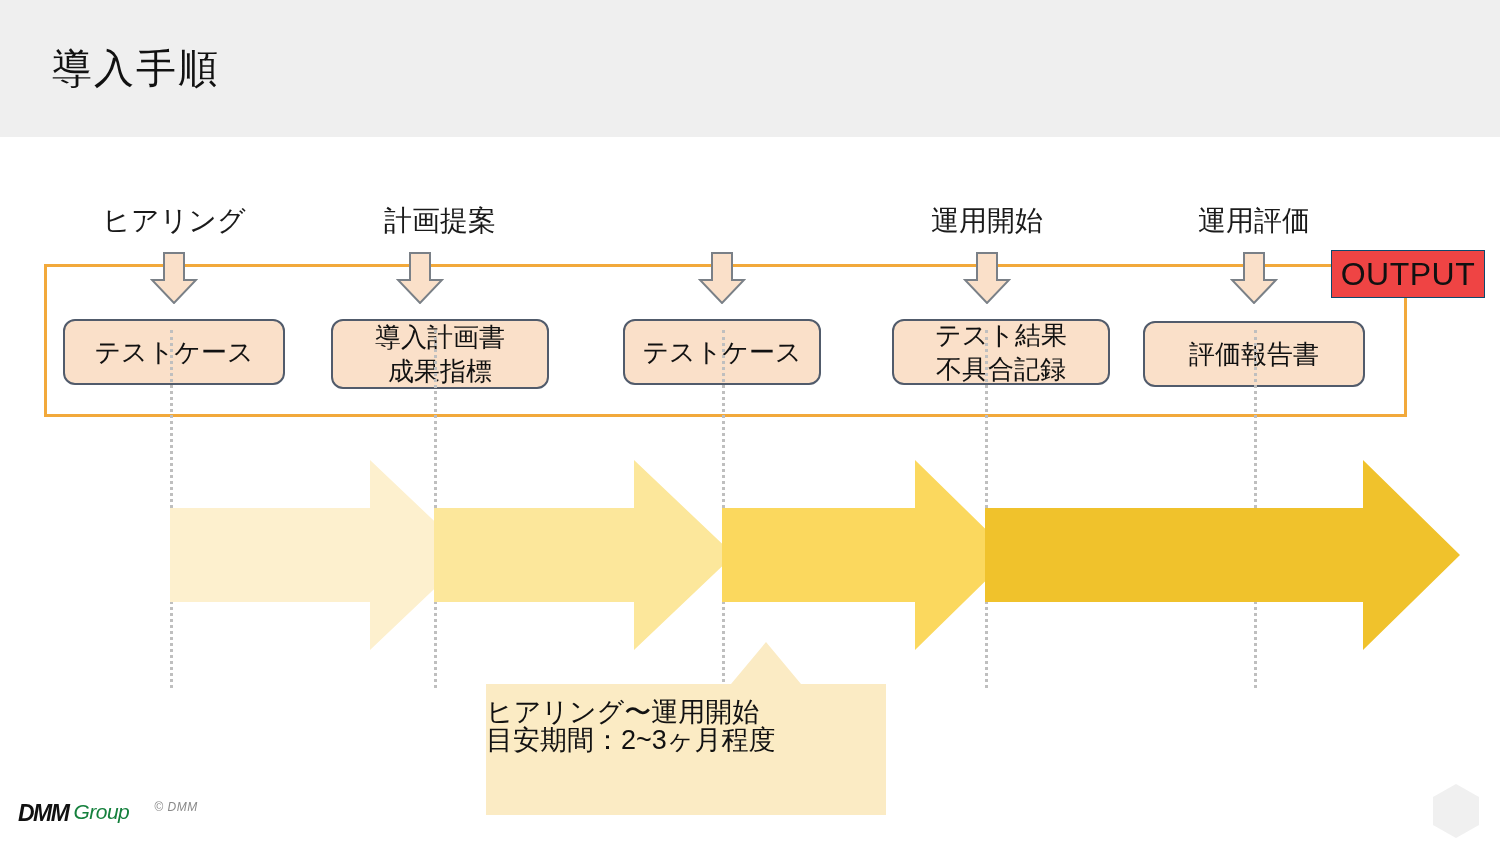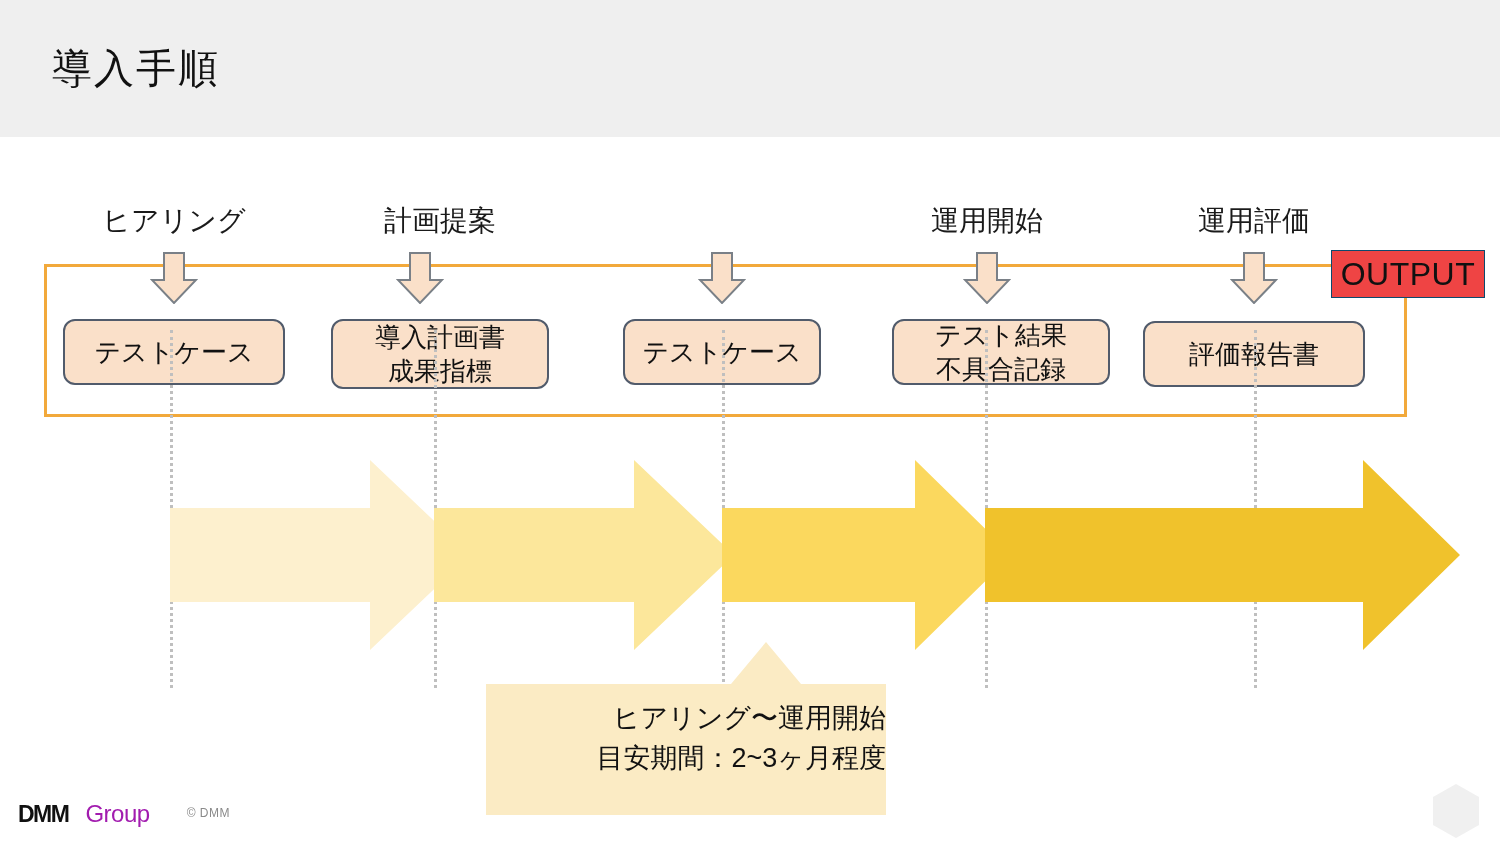--- a/index.html
+++ b/index.html
@@ -86,36 +86,36 @@
   .chev svg{display:block;width:100%;height:100%;}
 
   
   .callout{
     position:absolute;left:486px;top:640px;
     width:400px;height:175px;
   }
   .callout svg{position:absolute;left:0;top:0;}
   .callout-text{
     position:absolute;left:0;top:58px;width:400px;
-    text-align:right;
-    font-size:27px;line-height:40px;
+    text-align:left;
+    font-size:27px;line-height:28px;
     color:#111;white-space:pre-line;
   }
 
   
   .footer{
     position:absolute;left:18px;top:800px;
-    display:flex;align-items:center;gap:17px;
+    display:flex;align-items:flex-start;gap:5px;font-style:italic;
   }
   .logo-dmm{
     font-size:23px;font-weight:bold;color:#111;
     letter-spacing:-1.5px;font-family:"Liberation Sans",sans-serif;
   }
   .logo-group{
-    font-size:24px;color:#a21caf;font-weight:400;letter-spacing:-0.5px;
+    font-size:21px;color:#15803d;font-weight:400;letter-spacing:-0.5px;
   }
   .copyright{
     font-size:12px;color:#8a8a8a;padding-bottom:3px;letter-spacing:0.5px;margin-left:20px;
   }
   .hex-mark{
     position:absolute;left:1430px;top:782px;
     width:52px;height:58px;
   }
 </style>
 </head>

